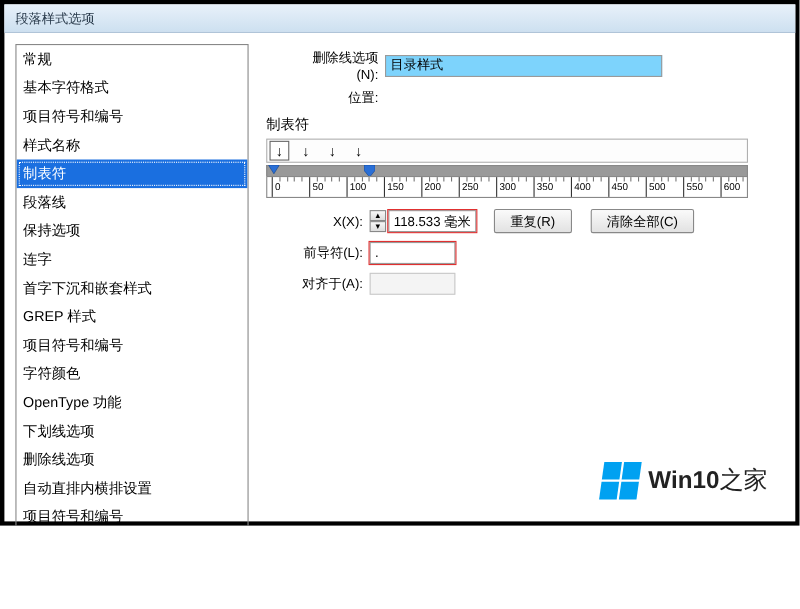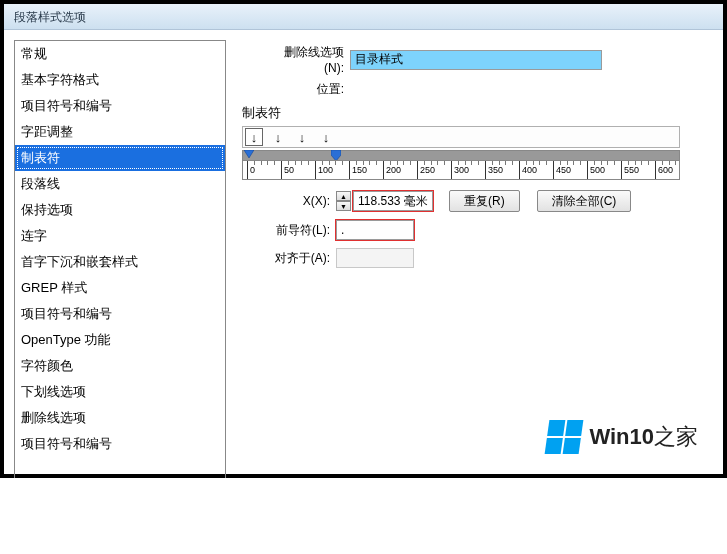--- a/index.html
+++ b/index.html
@@ -58,32 +58,33 @@
   <div class="titlebar">
     <span>段落样式选项</span>
   </div>
   <div class="body">
 
     <div class="sidebar">
       <div class="sidebar-items" id="sidebar-items">
           <div class="sidebar-item">常规</div>
           <div class="sidebar-item">基本字符格式</div>
           <div class="sidebar-item">项目符号和编号</div>
-          <div class="sidebar-item">字距调整</div>
+          <div class="sidebar-item">样式名称</div>
           <div class="sidebar-item selected">制表符</div>
           <div class="sidebar-item">段落线</div>
           <div class="sidebar-item">保持选项</div>
           <div class="sidebar-item">连字</div>
           <div class="sidebar-item">首字下沉和嵌套样式</div>
           <div class="sidebar-item">GREP 样式</div>
           <div class="sidebar-item">项目符号和编号</div>
+          <div class="sidebar-item">字符颜色</div>
           <div class="sidebar-item">OpenType 功能</div>
-          <div class="sidebar-item">字符颜色</div>
           <div class="sidebar-item">下划线选项</div>
           <div class="sidebar-item">删除线选项</div>
+          <div class="sidebar-item">自动直排内横排设置</div>
           <div class="sidebar-item">项目符号和编号</div>
         </div>
       <div class="preview-row">
         <input type="checkbox" style="">
         <span>预览(P)</span>
       </div>
     </div>
 
     <div class="main">
 

